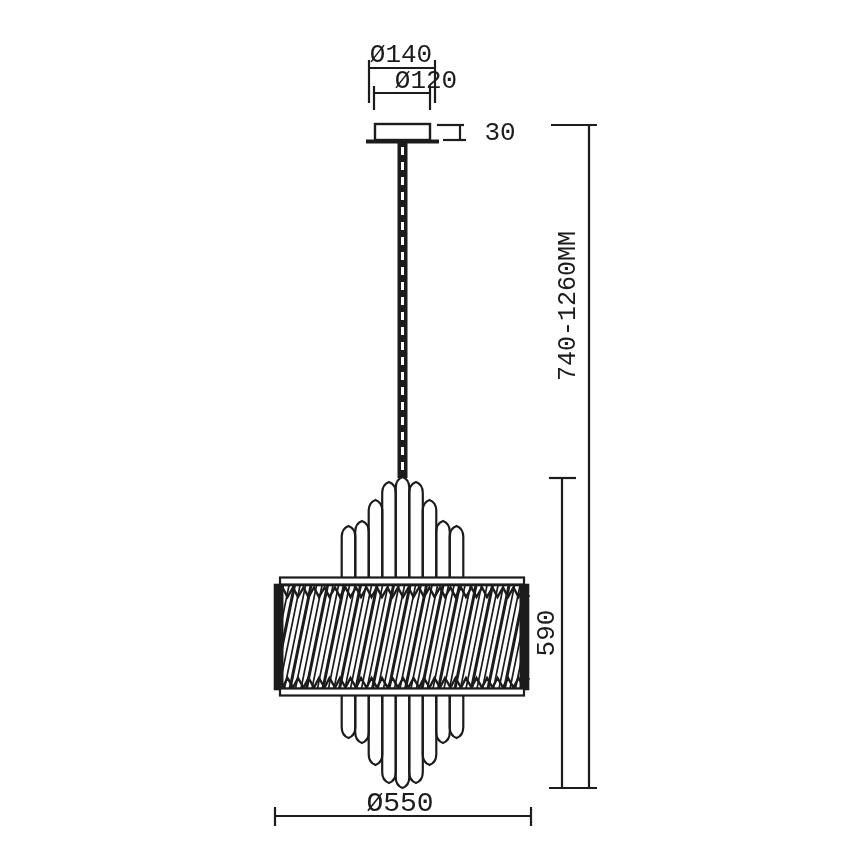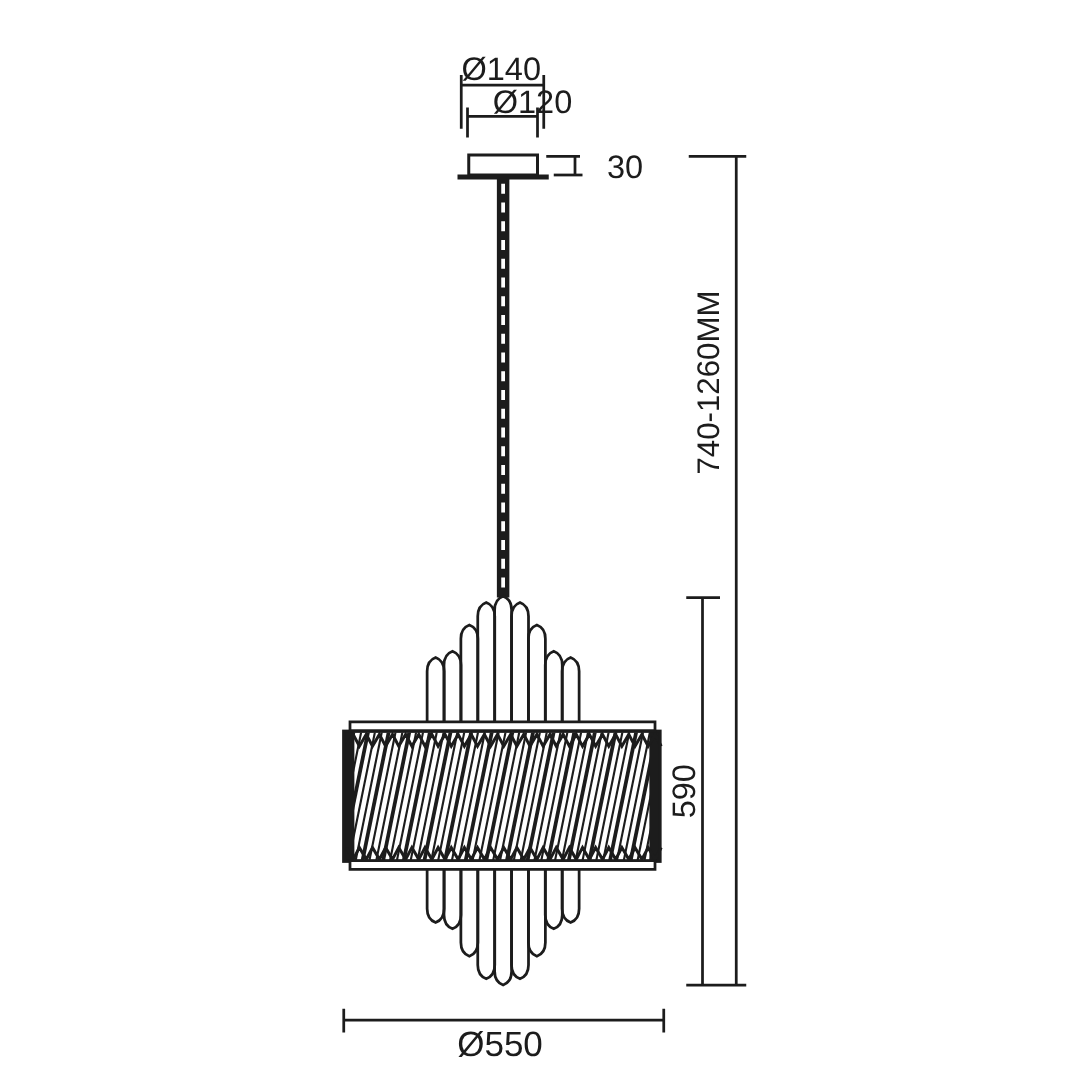--- a/index.html
+++ b/index.html
@@ -1,34 +1,34 @@
 <!DOCTYPE html>
 <html><head>
 <meta charset="utf-8">
 <style>
   html,body{margin:0;padding:0;background:#ffffff;}
   .canvas{
     position:relative;
     width:868px;height:868px;
     background:#ffffff;
-    font-family:Liberation Sans, sans-serif;
+    font-family:Liberation Mono, monospace;
     overflow:hidden;
   }
   .dim-label{
     position:absolute;
     color:#1c1c1c;
     font-size:26px;
     line-height:1;
     white-space:nowrap;
     transform:translate(-50%,-50%);
   }
   .dim-label.rot{
     transform:translate(-50%,-50%) rotate(-90deg);
   }
-  .dim-label.big{font-size:28px;margin-top:32px;}
+  .dim-label.big{font-size:28px;}
   .dim-label.med{font-size:25px;}
   svg{position:absolute;left:0;top:0;}
 </style>
 </head>
 <body>
 
 <div class="canvas">
 
   <svg id="art" width="868" height="868" viewBox="0 0 868 868">
       <g>

